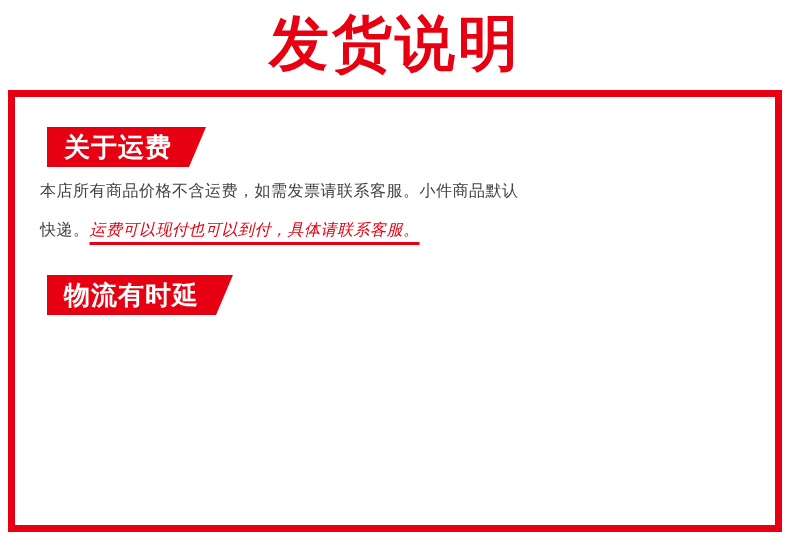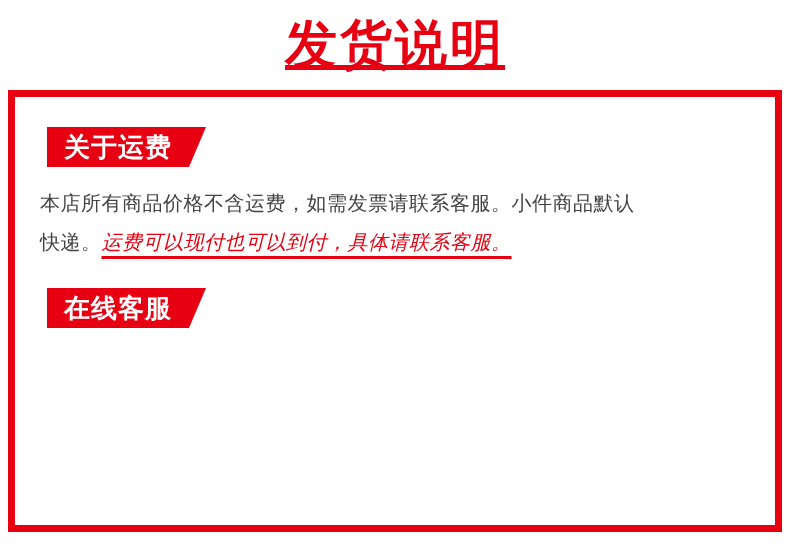--- a/index.html
+++ b/index.html
@@ -6,26 +6,25 @@
   html, body {
     width: 790px; height: 558px;
     background: #ffffff;
     font-family: "Liberation Sans", sans-serif;
     overflow: hidden;
   }
   .page { width: 790px; height: 558px; background: #ffffff; }
   .title {
     margin: 8px 0 10px 0;
     text-align: center;
-    font-size: 52px;
+    font-size: 60px;
     line-height: 72px;
     font-weight: 900;
     color: #e60012;
     letter-spacing: 3px;
-    text-decoration: underline;
   }
   .notice-box {
     margin: 0 8px;
     height: 442px;
     border: 7px solid #e60012;
     background: #ffffff;
     padding: 30px 12px 36px 25px;
   }
   .section-label {
     display: inline-block;
@@ -33,22 +32,22 @@
     color: #ffffff;
     font-size: 26px;
     font-weight: bold;
     line-height: 40px;
     padding: 0 34px 0 17px;
     letter-spacing: 1px;
     clip-path: polygon(0 0, 100% 0, calc(100% - 17px) 100%, 0 100%);
     margin-left: 7px;
   }
   .para {
-    margin-top: 17px;
-    font-size: 20px;
+    margin-top: 4px;
+    font-size: 16px;
     line-height: 39px;
     color: #424242;
     white-space: pre-line;
     letter-spacing: 0.5px;
   }
   .seg-normal { color: #424242; }
   .seg-red {
     color: #e60012;
     text-decoration: underline;
     text-decoration-color: #e60012;
@@ -66,17 +65,17 @@
 
   <div class="notice-box">
 
     <section class="section-freight">
       <div class="section-label">关于运费</div>
       <p class="para"><span class="seg-normal">本店所有商品价格不含运费，如需发票请联系客服。小件商品默认
 快递。</span><span class="seg-red">运费可以现付也可以到付，具体请联系客服。</span></p>
     </section>
 
     <section class="section-returns">
-      <div class="section-label">在线客服</div>
+      <div class="section-label">物流有时延</div>
     </section>
 
   </div>
 </div>
 
 </body></html>

